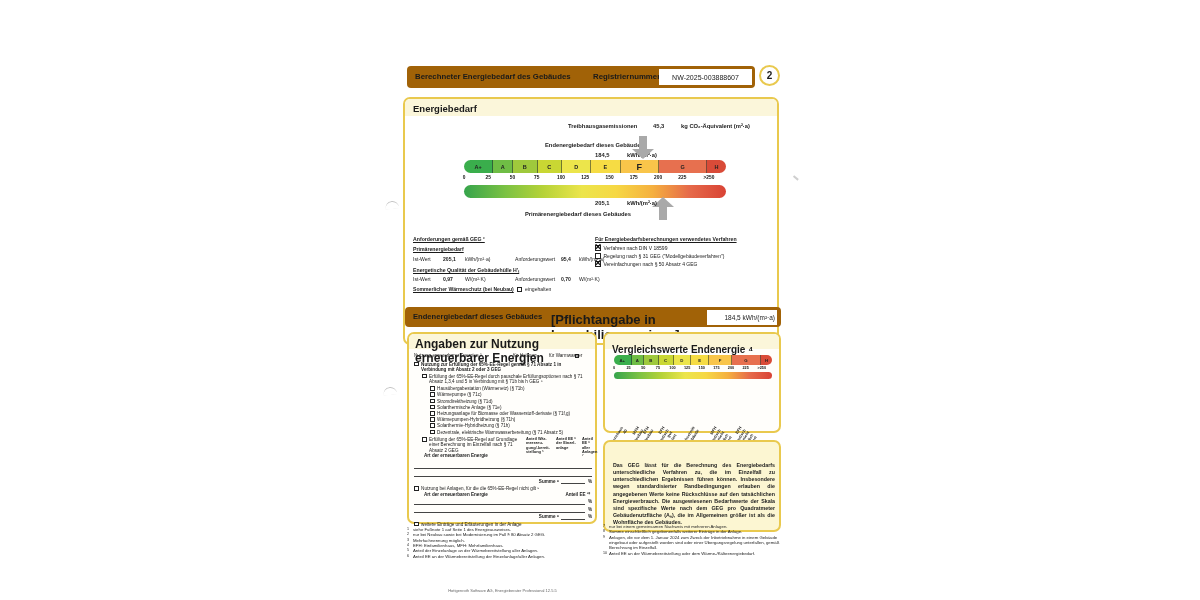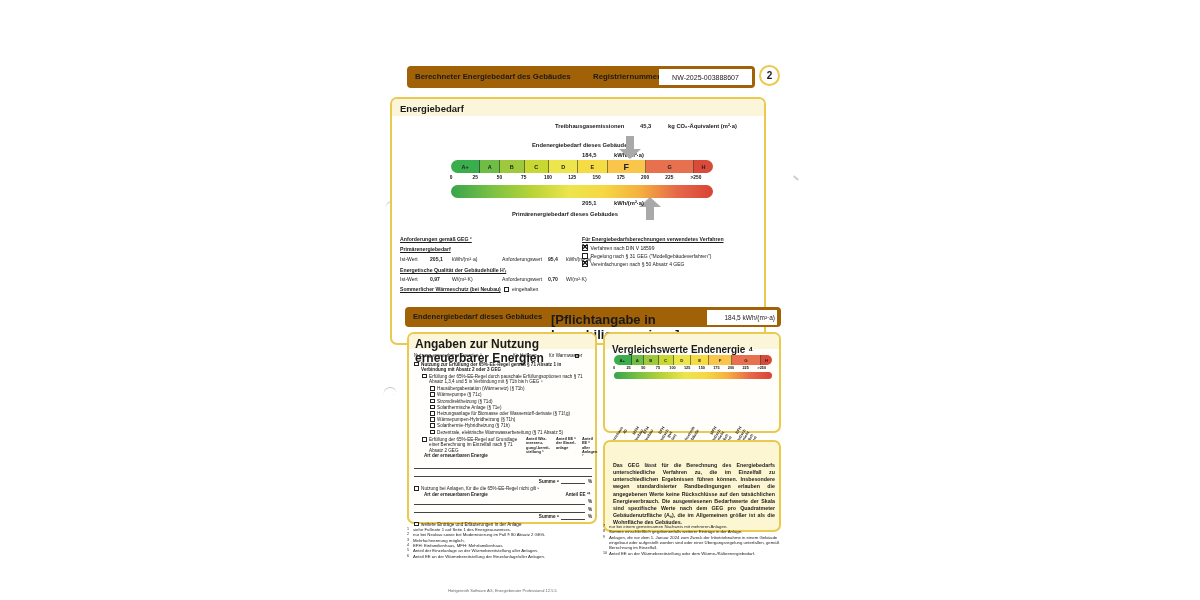--- a/index.html
+++ b/index.html
@@ -52,21 +52,21 @@
     <div class="abs b" style="left:8px;top:6px;font-size:7.8px">Berechneter Energiebedarf des Gebäudes</div>
     <div class="abs b" style="left:186px;top:6px;font-size:7.8px">Registriernummer:</div>
     <div class="wfield" style="left:252px;top:3px;width:93px;height:16px;justify-content:center">
       <span style="font-size:7px">NW-2025-003888607</span>
     </div>
   </div>
   <div style="position:absolute;left:759px;top:65px;width:21px;height:21px;border:2px solid #e9c94e;border-radius:50%;background:#fff;display:flex;align-items:center;justify-content:center">
     <span class="b" style="font-size:10px">2</span>
   </div>
 
-  <div class="box" style="left:390px;top:97px;width:376px;height:248px;background:#fff">
+  <div class="box" style="left:403px;top:97px;width:376px;height:248px;background:#fff">
     <div class="strip"></div>
     <div class="abs b" style="left:8px;top:3.5px;font-size:9.5px">Energiebedarf</div>
 
     <div class="abs b" style="left:163px;top:24px;font-size:5.8px">Treibhausgasemissionen</div>
     <div class="abs b" style="left:248px;top:24px;font-size:5.8px">45,3</div>
     <div class="abs b" style="left:276px;top:24px;font-size:5.8px">kg CO₂-Äquivalent (m²·a)</div>
 
     <div class="abs b" style="left:140px;top:43px;font-size:5.8px">Endenergiebedarf dieses Gebäudes</div>
     <div class="abs b" style="left:190px;top:53px;font-size:5.8px">184,5</div>
     <div class="abs b" style="left:222px;top:53px;font-size:5.8px">kWh/(m²·a)</div>

